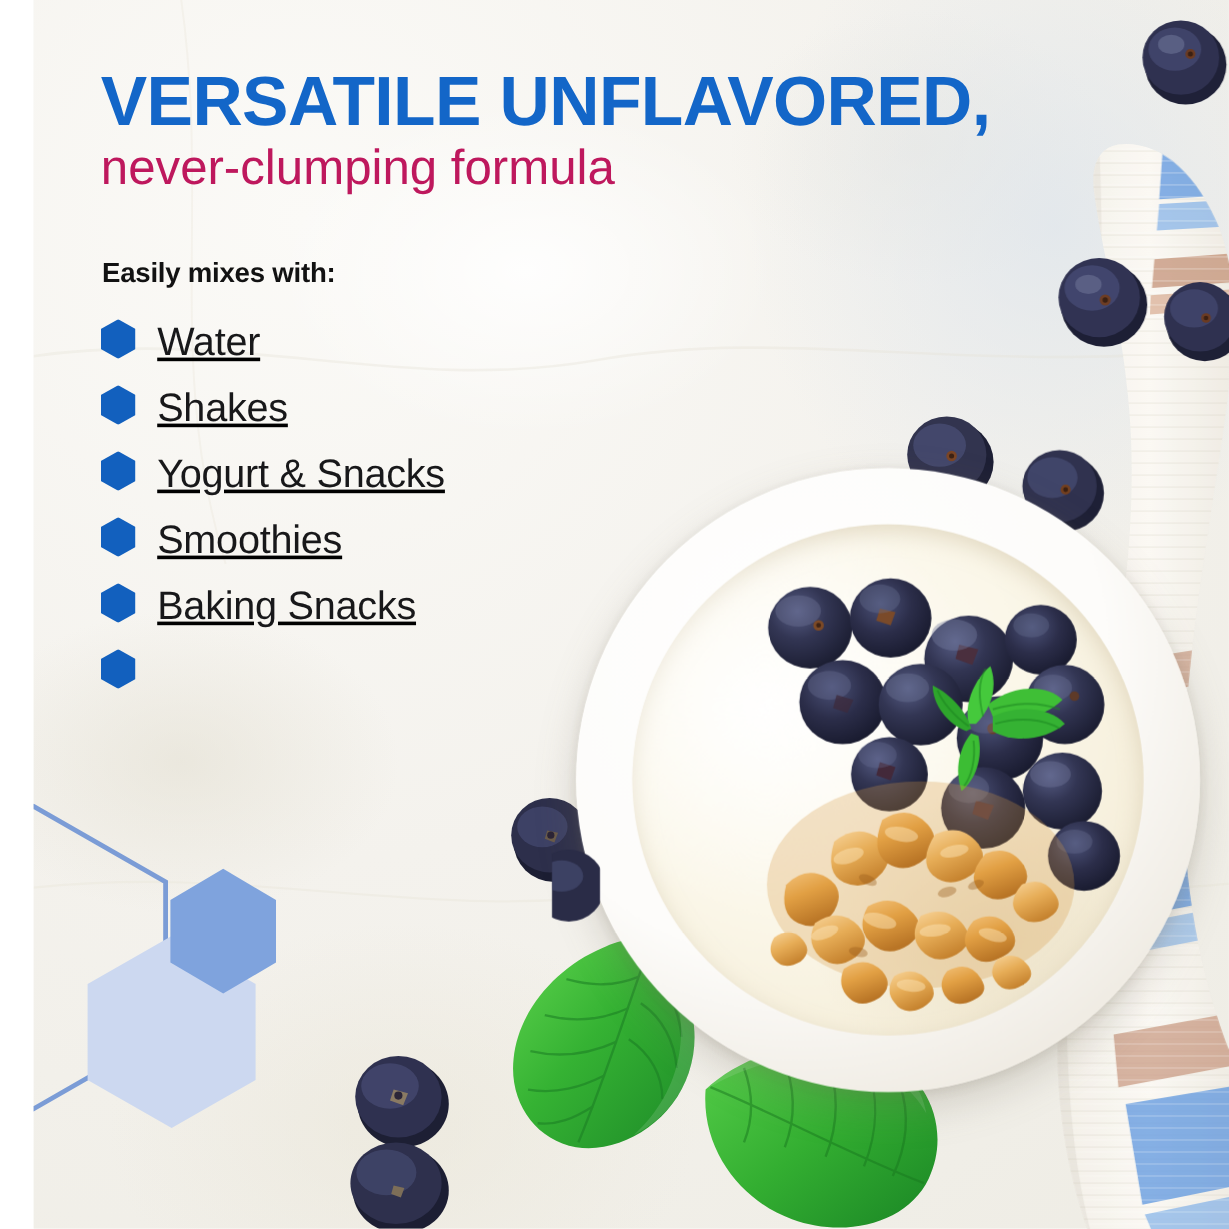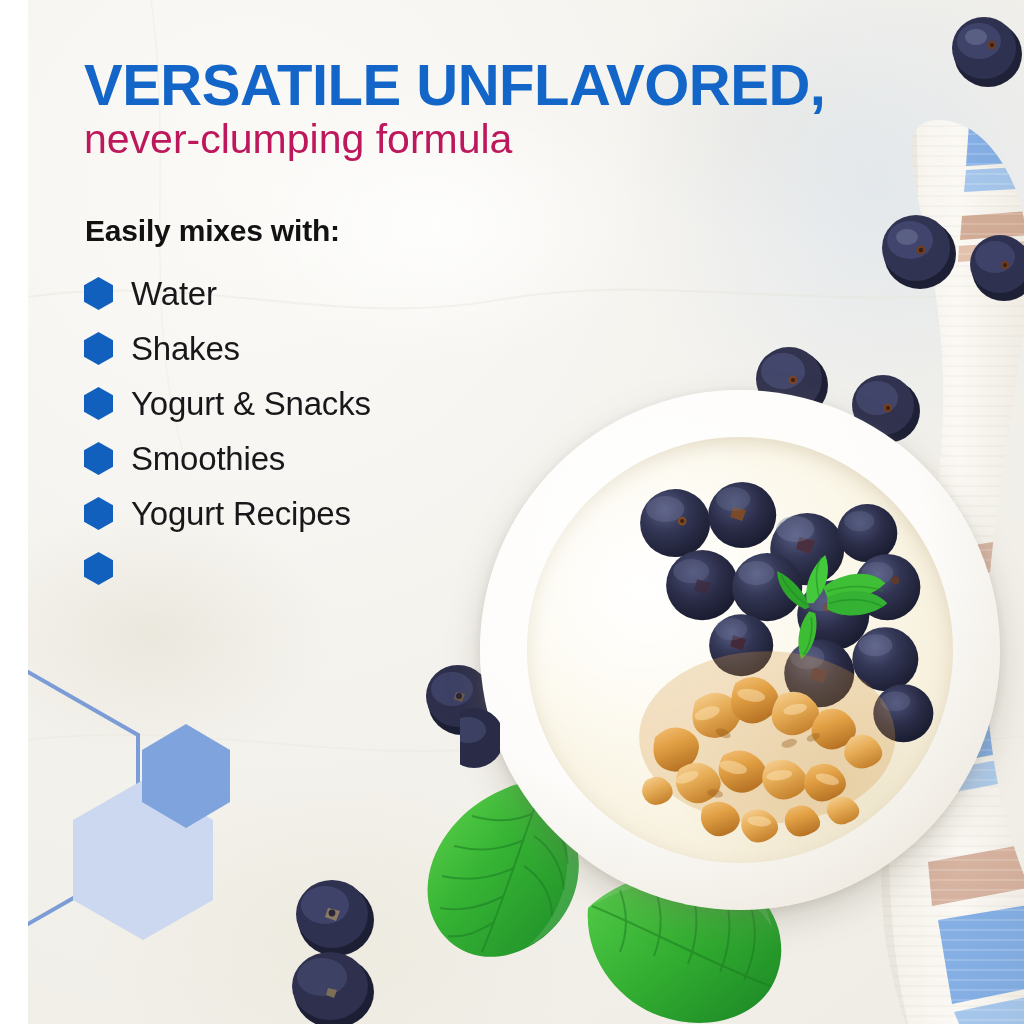--- a/index.html
+++ b/index.html
@@ -70,37 +70,37 @@
     font-size: 41px;
     line-height: 1.05;
     font-weight: 400;
     color: #be185d;
     white-space: nowrap;
   }
   .mixes-label {
     position: absolute;
     left: 57px;
     top: 214px;
-    font-size: 30px;
+    font-size: 23px;
     font-weight: 700;
     color: #121212;
     letter-spacing: -0.2px;
   }
 
   .mix-list {
     position: absolute;
     left: 56px;
     top: 266px;
     width: 420px;
   }
   .mix-item {
     position: relative;
     height: 55px;
     display: flex;
-    align-items: center;
+    text-decoration: underline;
   }
   .hex-bullet {
     width: 29px;
     height: 33px;
     flex: 0 0 auto;
     background: #1260be;
     -webkit-clip-path: polygon(50% 0%, 100% 25%, 100% 75%, 50% 100%, 0% 75%, 0% 25%);
     clip-path: polygon(50% 0%, 100% 25%, 100% 75%, 50% 100%, 0% 75%, 0% 25%);
   }
   .mix-text {
@@ -511,20 +511,20 @@
     <div class="mix-item">
       <span class="hex-bullet"></span>
       <span class="mix-text">Yogurt &amp; Snacks</span>
     </div>
     <div class="mix-item">
       <span class="hex-bullet"></span>
       <span class="mix-text">Smoothies</span>
     </div>
     <div class="mix-item">
       <span class="hex-bullet"></span>
-      <span class="mix-text">Yogurt Recipes</span>
+      <span class="mix-text">Baking Snacks</span>
     </div>
     <div class="mix-item">
       <span class="hex-bullet"></span>
     </div>
   </div>
 
 </div>
 
 </body></html>

